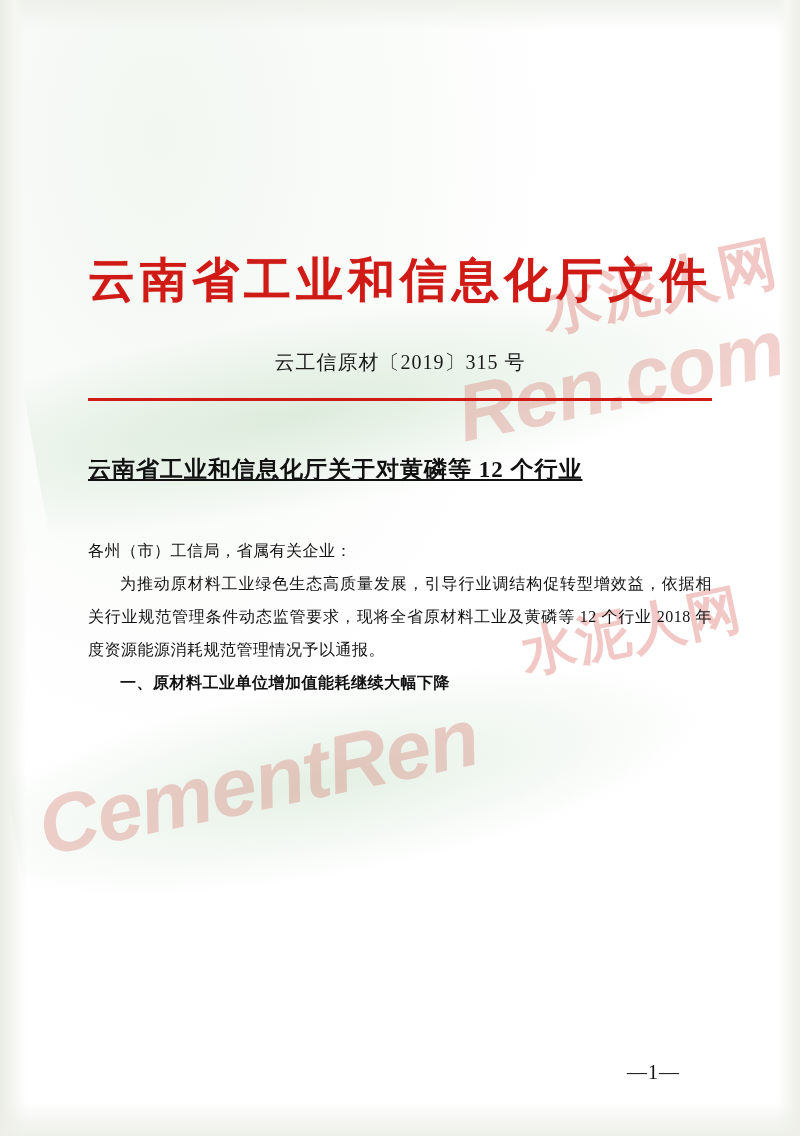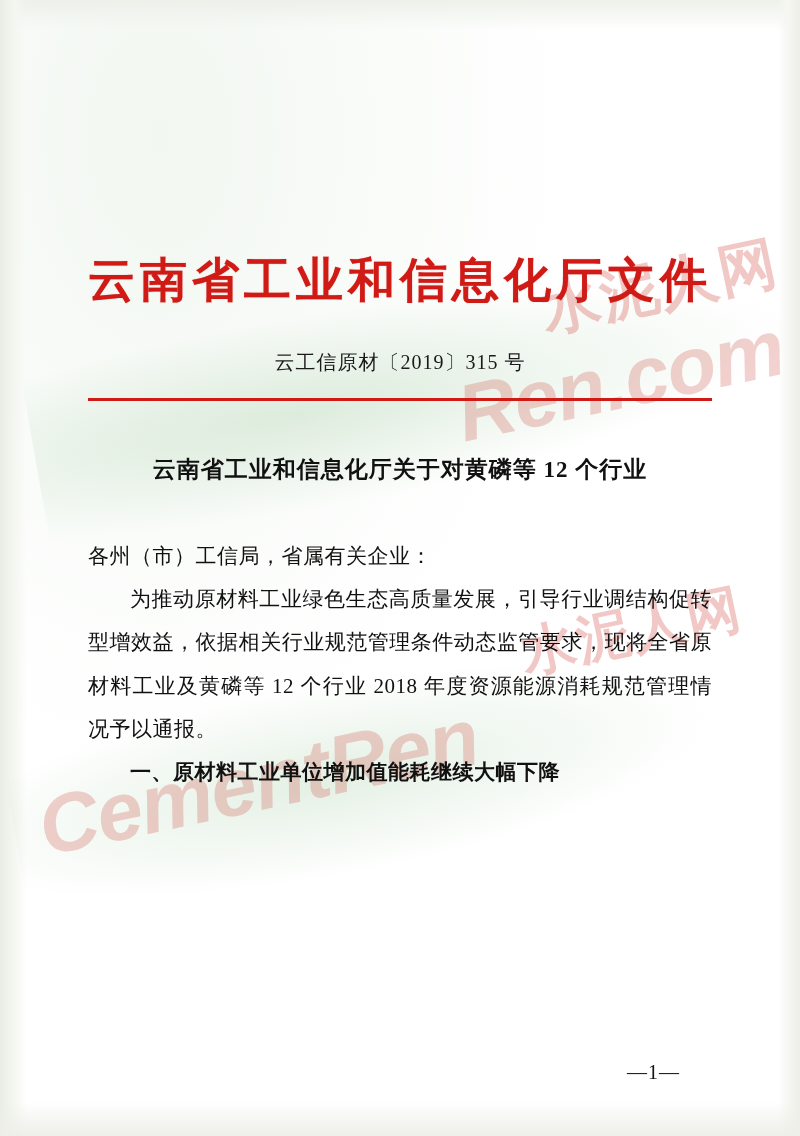--- a/index.html
+++ b/index.html
@@ -114,30 +114,31 @@
     letter-spacing: 1px;
   }
   .red-rule {
     margin: 22px auto 0 auto;
     width: 624px;
     height: 3px;
     background: #cf1a16;
   }
   .title {
     margin-top: 46px;
-    text-align: center;
+    text-align: left;
     font-size: 23px;
     font-weight: bold;
     line-height: 2.0;
     color: #111;
     letter-spacing: 1px;
+    text-decoration: underline;
   }
   .body-text {
     margin-top: 42px;
-    font-size: 21px;
+    font-size: 16px;
     line-height: 2.05;
     color: #111;
     letter-spacing: 0.5px;
     text-align: justify;
   }
   .p-indent { text-indent: 2em; }
   .p-head {
     text-indent: 2em;
     font-weight: bold;
   }

